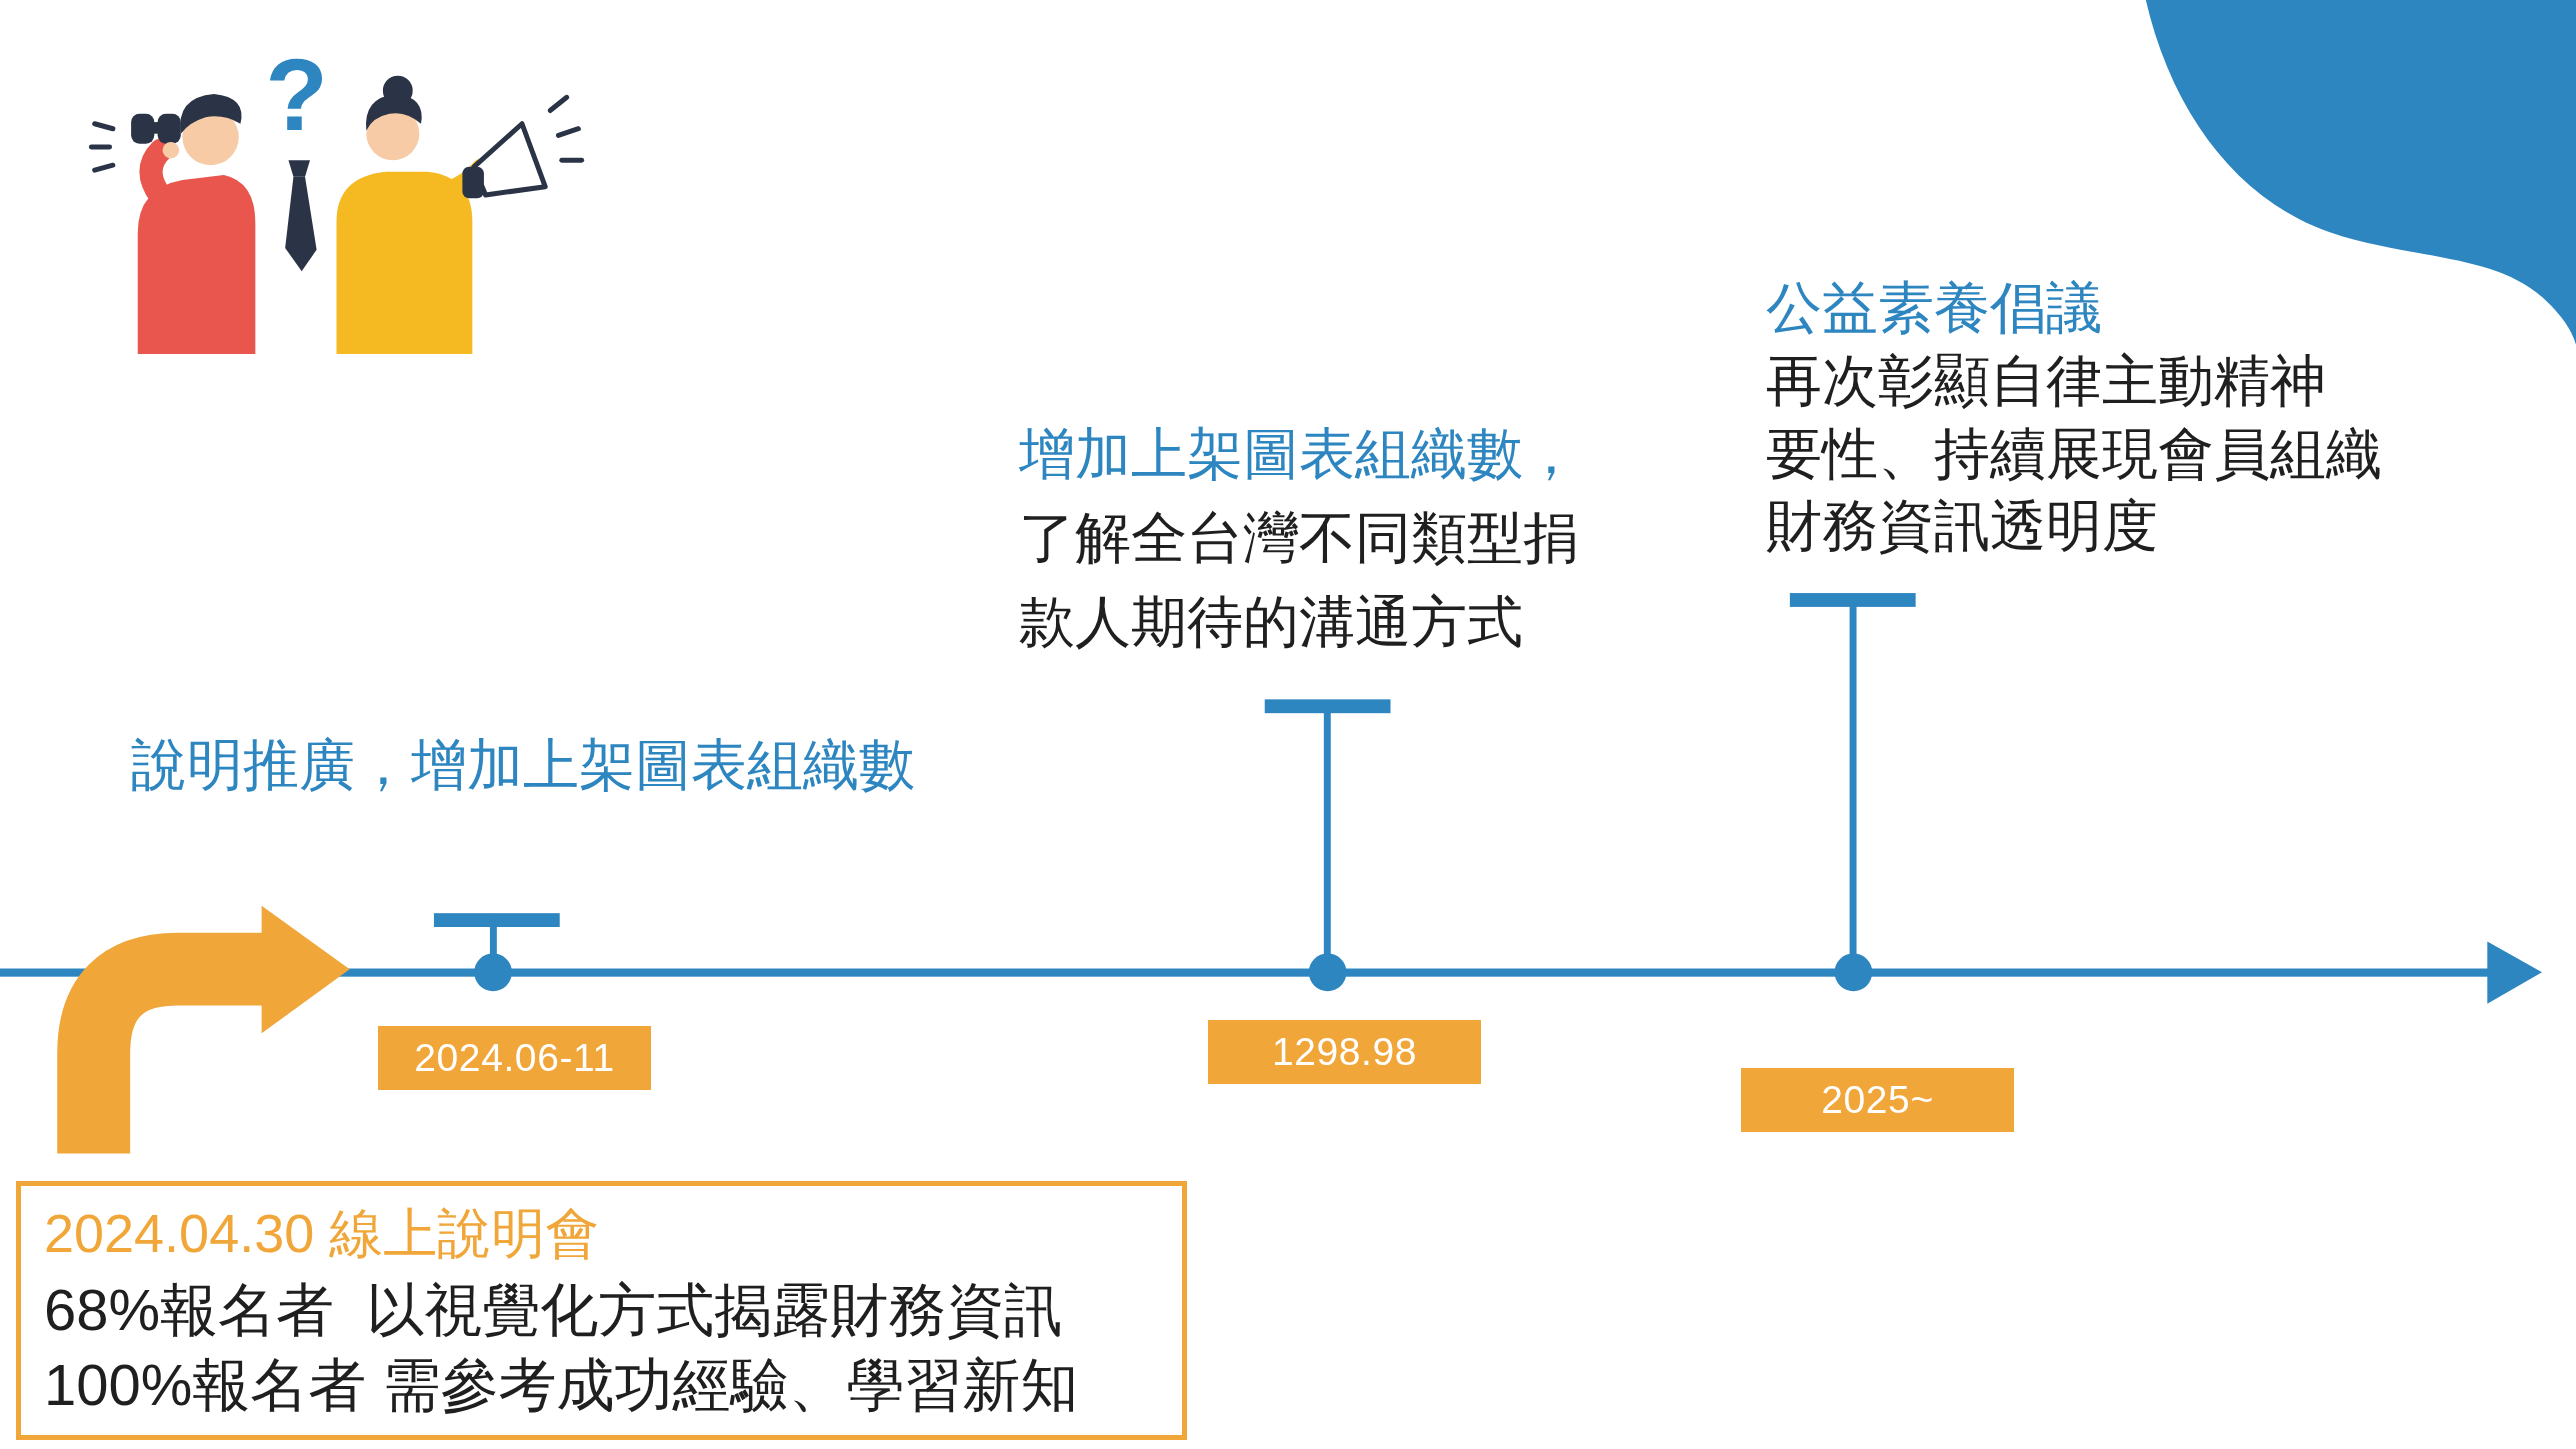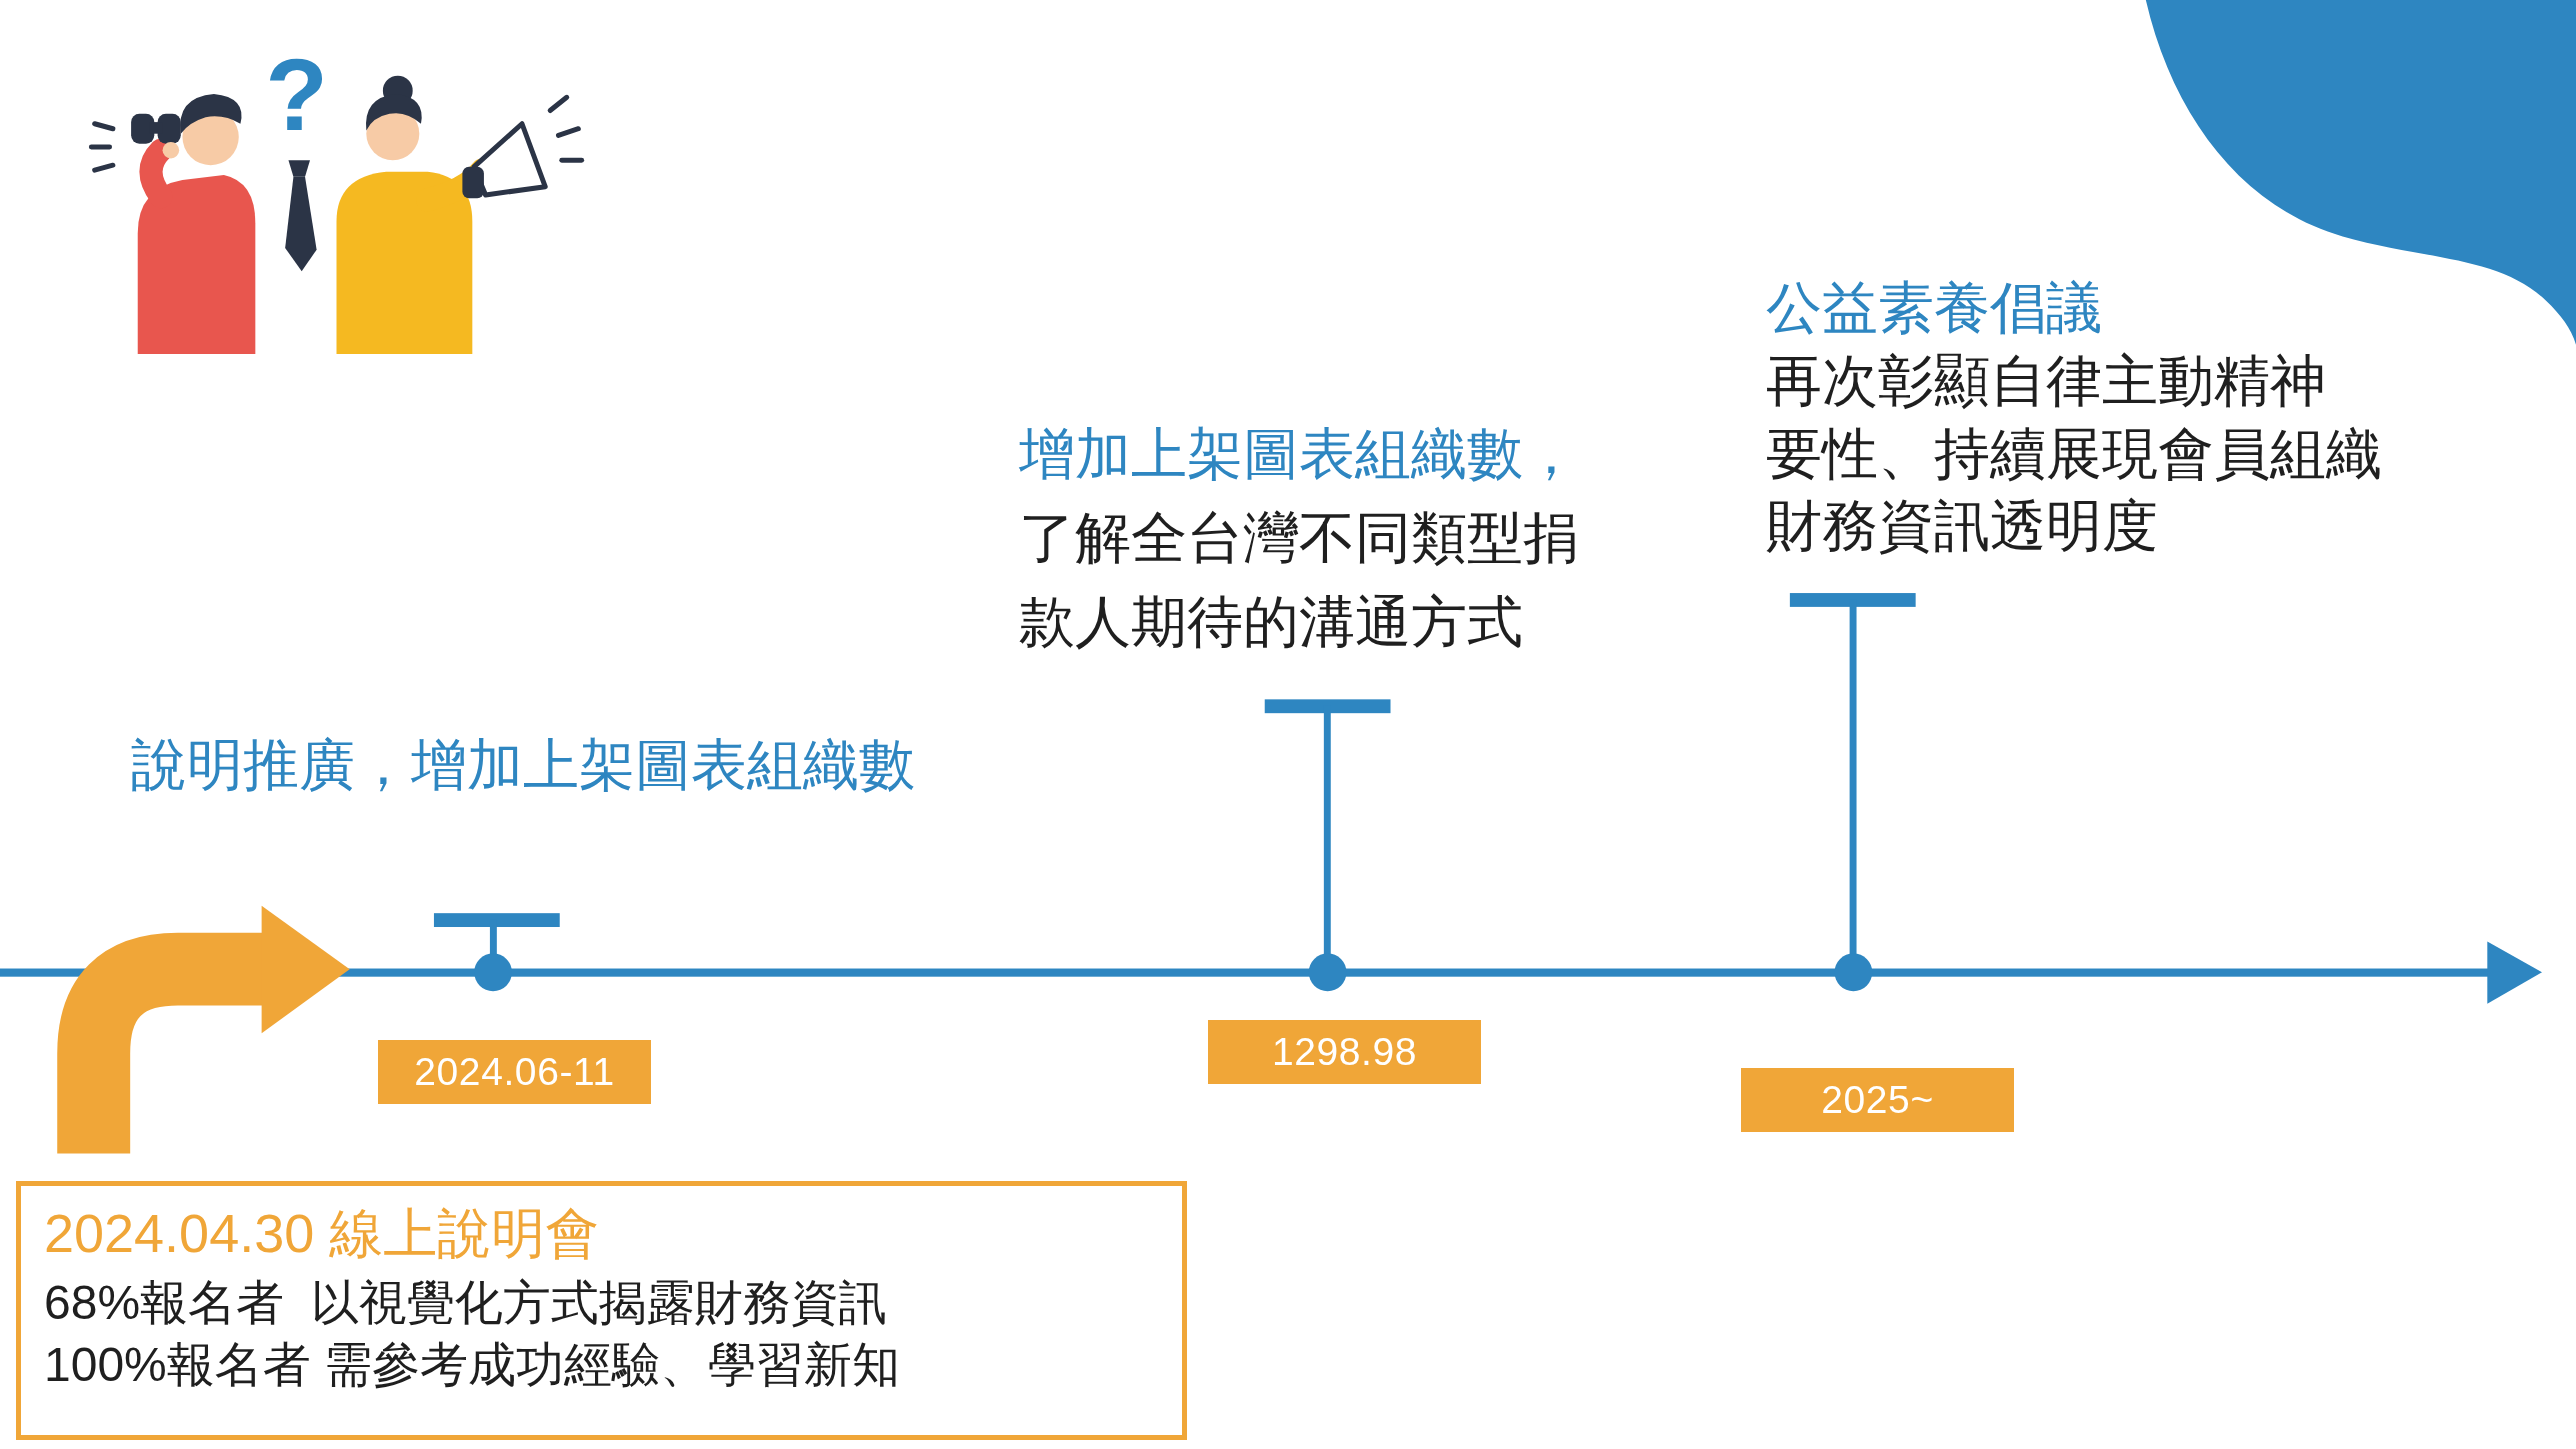--- a/index.html
+++ b/index.html
@@ -26,21 +26,21 @@
   .milestone-text .body-line{color:var(--ink);}
   .date-box{
     position:absolute;width:273px;height:64px;background:var(--orange);color:#ffffff;
     font-size:39px;display:flex;align-items:center;justify-content:center;letter-spacing:0.6px;
   }
   .callout{
     position:absolute;left:16.4px;top:1181px;width:1171px;height:259px;
     border:5px solid var(--orange);background:#ffffff;padding:10px 22.6px;
   }
   .callout-title{color:var(--orange);font-weight:normal;font-size:54px;line-height:1.4;white-space:pre;}
-  .callout-line{font-size:48px;line-height:1.3;white-space:pre;}
+  .callout-line{font-size:58px;line-height:1.3;white-space:pre;}
   .illustration{position:absolute;left:88px;top:31px;width:497px;height:323px;}
 </style>
 </head>
 <body>
 
 <div class="slide">
 
   <svg class="layer" viewBox="0 0 4096 2304" aria-hidden="true">
     <path class="fill-blue" d="M3412,0 C3455,185 3565,330 3725,376 C3855,413 3975,407 4048,478 C4072,501 4088,522 4096,548 L4096,0 Z"></path>
 
@@ -129,21 +129,21 @@
     <div class="body-line">款人期待的溝通方式</div>
   </div>
 
   <div class="milestone-text" style="left:1766px;top:272px;line-height:1.3;">
     <div class="heading">公益素養倡議</div>
     <div class="body-line">再次彰顯自律主動精神</div>
     <div class="body-line">要性、持續展現會員組織</div>
     <div class="body-line">財務資訊透明度</div>
   </div>
 
-  <div class="date-box" style="left:378px;top:1026px;margin-top:14px;">2024.06-11</div>
+  <div class="date-box" style="left:378px;top:1026px;">2024.06-11</div>
   <div class="date-box" style="left:1208px;top:1020px;">1298.98</div>
   <div class="date-box" style="left:1741px;top:1020px;margin-top:48px;">2025~</div>
 
   <div class="callout">
     <div class="callout-title">2024.04.30 線上說明會</div>
     <div class="callout-line">68%報名者  以視覺化方式揭露財務資訊</div>
     <div class="callout-line">100%報名者 需參考成功經驗、學習新知</div>
   </div>
 
 </div>

